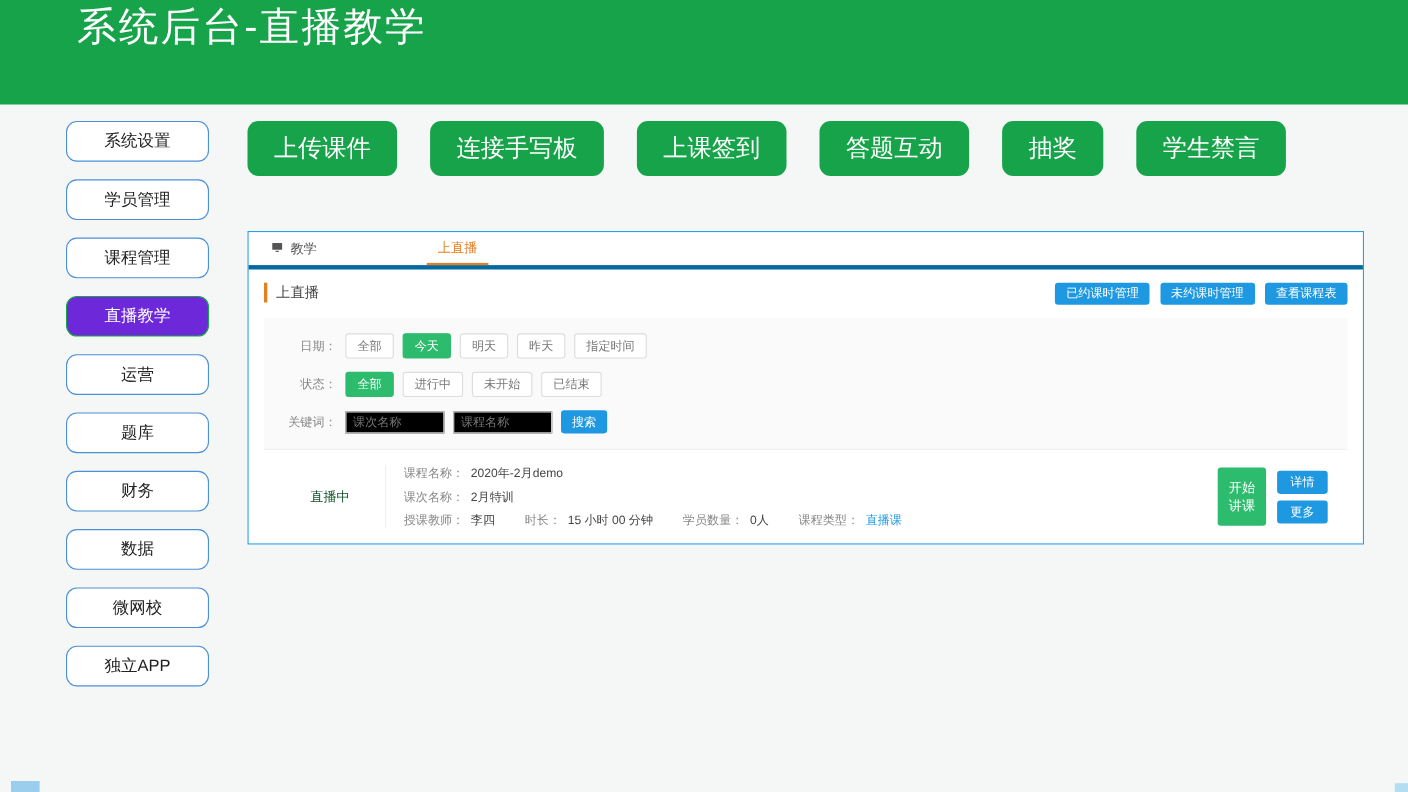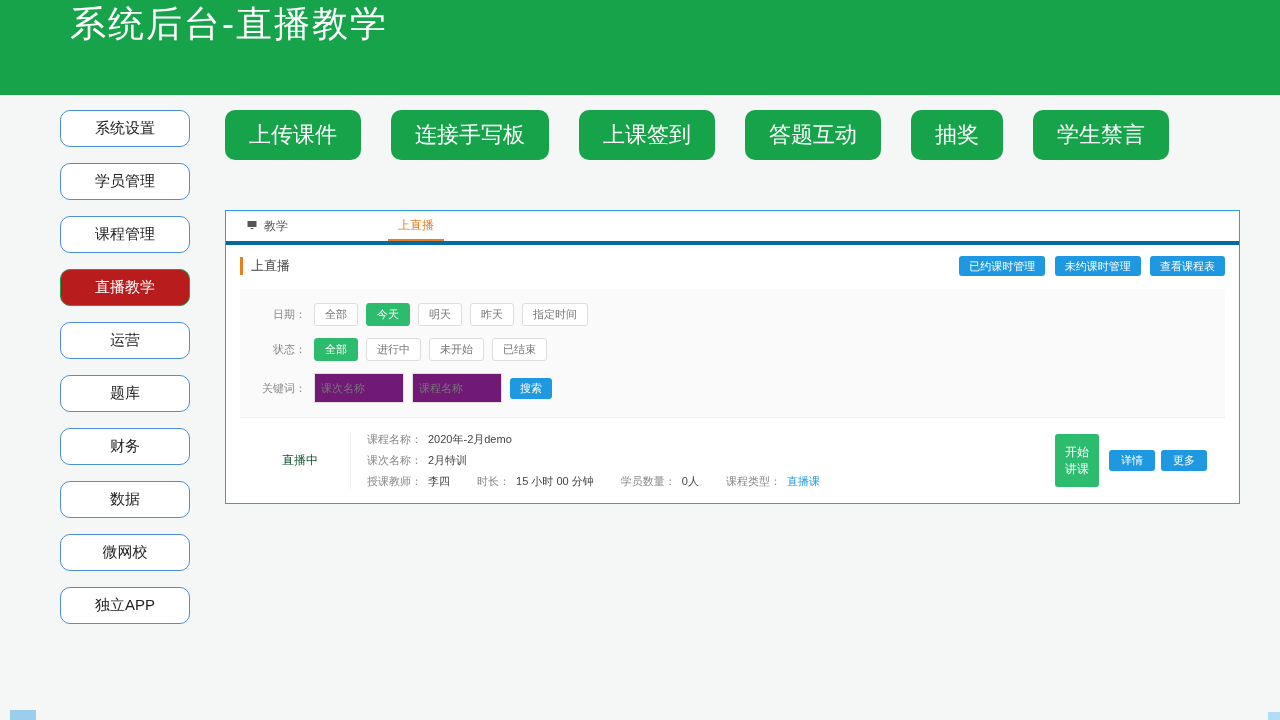--- a/index.html
+++ b/index.html
@@ -38,21 +38,21 @@
     border: 1.5px solid #4a8fd8;
     border-radius: 10px;
     background: #fff;
     color: #222;
     font-size: 15px;
     text-align: center;
     padding: 8px 0;
     cursor: pointer;
   }
   .sidebar-item.active {
-    background: #b91c1c;
+    background: #6d28d9;
     border-color: #16a34a;
     color: #fff;
   }
   .main {
     flex: 1;
     padding-left: 35px;
     padding-right: 40px;
   }
   .pill-row {
     display: flex;
@@ -139,26 +139,26 @@
     background: #fff;
     cursor: pointer;
   }
   .chip.active {
     background: #2dbb6e;
     border-color: #2dbb6e;
     color: #fff;
   }
   .kw-input {
     border: 1px solid #ddd;
-    height: 30px;
+    height: 20px;
     width: 90px;
     padding: 0 6px;
     font-size: 11px;
     color: #bbb;
-    background: #701a75;
+    background: #000000;
   }
   .search-btn {
     background: #1e98e0;
     color: #fff;
     border-radius: 3px;
     padding: 3px 10px;
     font-size: 11px;
     cursor: pointer;
   }
   .record {
@@ -186,21 +186,21 @@
   .green-btn {
     background: #2dbb6e;
     color: #fff;
     border-radius: 3px;
     padding: 10px 10px;
     font-size: 12px;
     text-align: center;
     line-height: 1.4;
     cursor: pointer;
   }
-  .mini-actions { display: flex; flex-direction: row; gap: 6px; }
+  .mini-actions { display: flex; flex-direction: column; gap: 6px; }
   .mini-blue {
     background: #1e98e0;
     color: #fff;
     border-radius: 3px;
     padding: 3px 12px;
     font-size: 11px;
     cursor: pointer;
   }
   
   .deco { position: absolute; }

